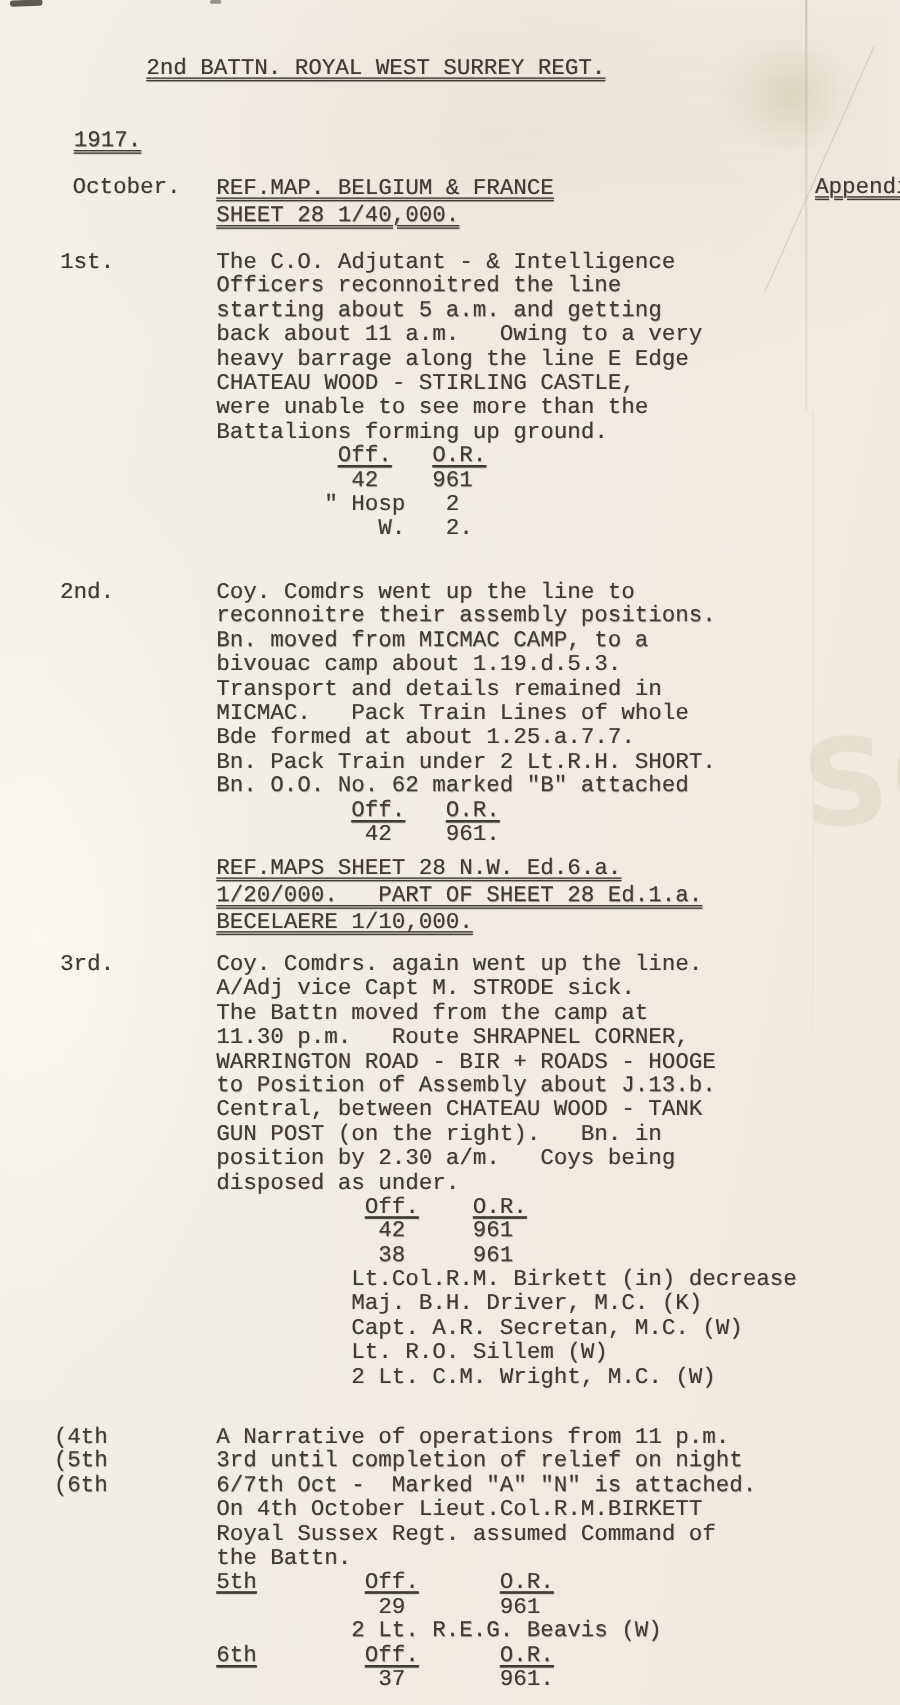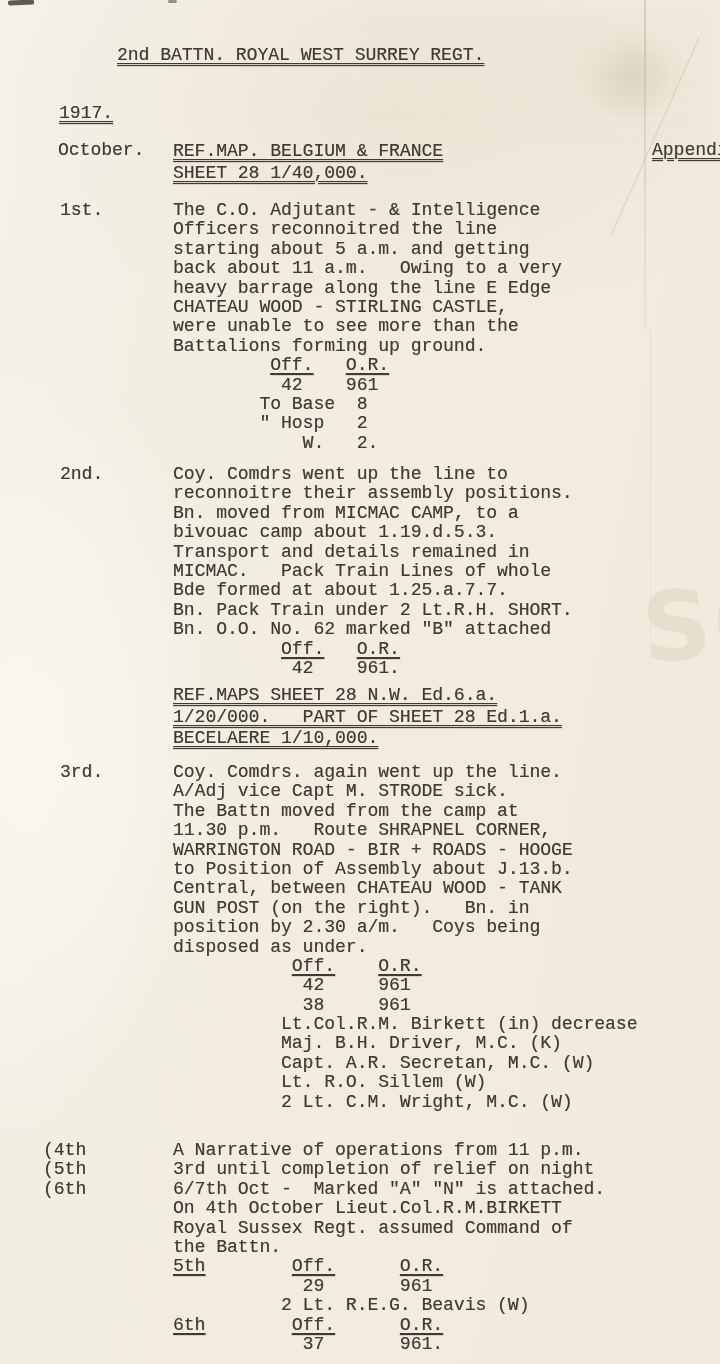--- a/index.html
+++ b/index.html
@@ -21,21 +21,21 @@
   .uu{text-decoration:underline double;text-decoration-thickness:1.2px;text-underline-offset:3px;}
   #title{left:117px;top:46px;}
   #year{left:59px;top:104px;}
   #month{left:58px;top:141px;}
   #refmap{left:173px;top:141px;}
   #refmap .line,#refmaps .line{line-height:21.6px;height:21.6px;}
   #appendix{left:610px;top:141px;margin-left:42px;}
   #refmaps{left:173px;top:685px;}
   #entries{position:absolute;left:0;top:0;width:720px;height:1364px;}
   .entry{position:absolute;left:0;width:720px;}
-  .day-col{position:absolute;left:60px;top:0;}
+  .day-col{position:absolute;left:48px;top:0;}
   .body-col{position:absolute;left:173px;top:0;}
   .e0{top:201px;}.e1{top:465px;}.e2{top:763px;}.e3{top:1141px;}
   .e3 .day-col{left:43px;}
   
   .crease-v{left:644px;top:0;width:1.5px;height:330px;background:linear-gradient(rgba(190,180,160,0.55),rgba(195,186,168,0.15));}
   .crease-v2{left:650px;top:330px;width:1px;height:620px;background:linear-gradient(rgba(198,189,170,0.30),rgba(198,189,170,0.05));}
   .crease-d{left:655px;top:28px;width:1.2px;height:215px;background:rgba(198,188,168,0.55);transform:rotate(24deg);}
   .smudge-a{left:8px;top:0;width:26px;height:5px;background:rgba(45,40,33,0.75);border-radius:2px;transform:rotate(-2deg);}
   .smudge-b{left:168px;top:0;width:9px;height:3px;background:rgba(60,54,45,0.5);border-radius:2px;}
   .stain{left:592px;top:30px;width:80px;height:95px;border-radius:50%;
@@ -84,21 +84,20 @@
           <div class="line">The C.O. Adjutant - &amp; Intelligence</div>
           <div class="line">Officers reconnoitred the line</div>
           <div class="line">starting about 5 a.m. and getting</div>
           <div class="line">back about 11 a.m.   Owing to a very</div>
           <div class="line">heavy barrage along the line E Edge</div>
           <div class="line">CHATEAU WOOD - STIRLING CASTLE,</div>
           <div class="line">were unable to see more than the</div>
           <div class="line">Battalions forming up ground.</div>
           <div class="line">         <span class="u">Off.</span>   <span class="u">O.R.</span></div>
           <div class="line">          42    961</div>
-          <div class="line">        To Base  8</div>
           <div class="line">        " Hosp   2</div>
           <div class="line">            W.   2.</div>
         </div>
       </div>
       <div class="entry e1">
         <div class="day-col">
           <div class="line">2nd.</div>
         </div>
         <div class="body-col">
           <div class="line">Coy. Comdrs went up the line to</div>

